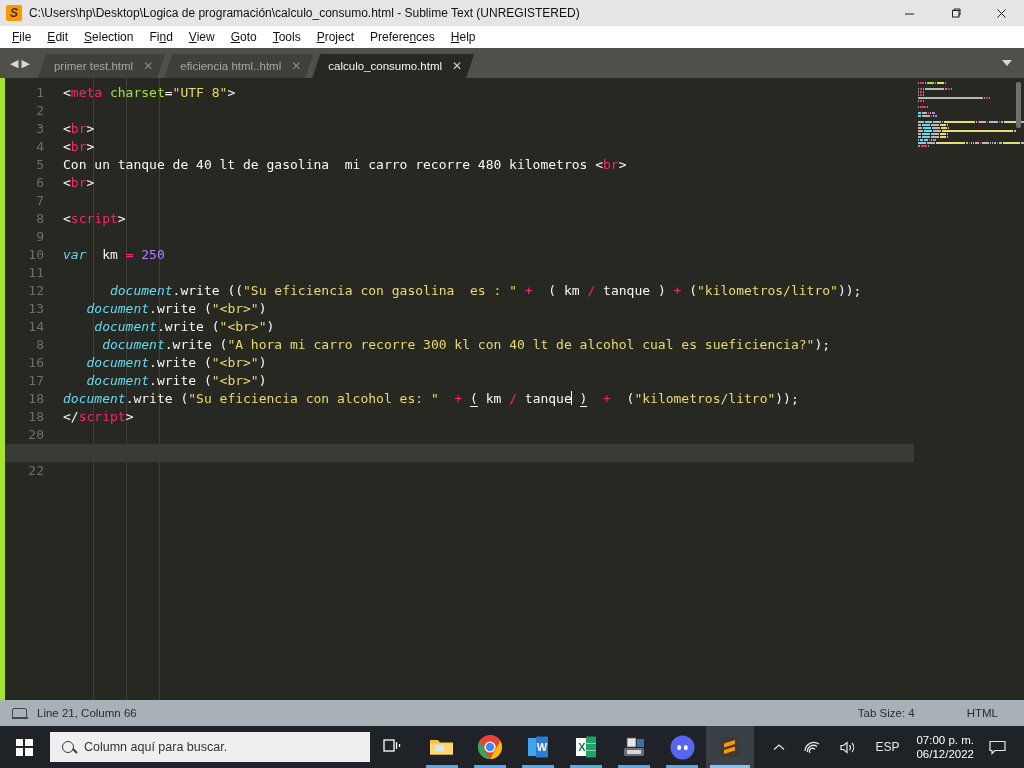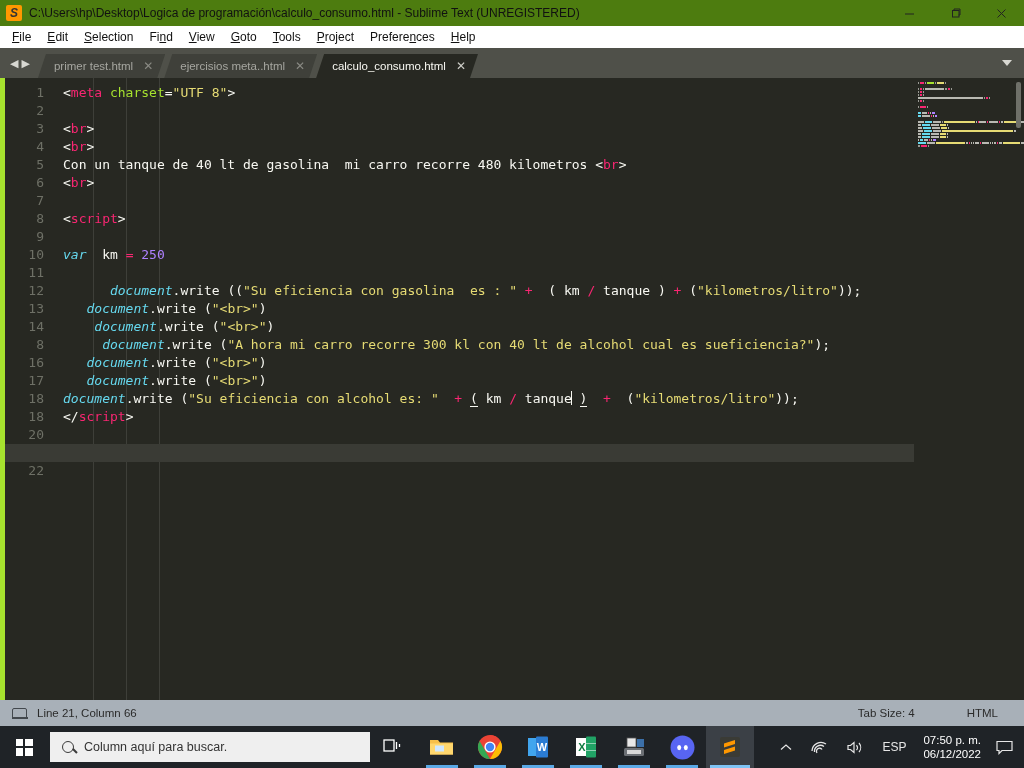--- a/index.html
+++ b/index.html
@@ -5,21 +5,21 @@
   * { margin:0; padding:0; box-sizing:border-box; }
   html,body { width:1024px; height:768px; overflow:hidden; }
   body {
     font-family:"Liberation Sans", sans-serif;
     background:#272822;
     -webkit-font-smoothing:antialiased;
   }
 
   
   .titlebar {
-    height:26px; background:#4d7c0f; display:flex; align-items:center;
+    height:26px; background:#e5e5e5; display:flex; align-items:center;
     position:relative;
   }
   .app-icon {
     width:16px; height:16px; margin-left:6px; margin-right:7px;
     background:#ff9800; border-radius:2px; position:relative; flex:0 0 auto;
   }
   .app-icon::after {
     content:"S"; position:absolute; inset:0; color:#333;
     font:bold 12px "Liberation Sans", sans-serif; text-align:center; line-height:16px;
     font-style:italic;
@@ -178,21 +178,21 @@
     width:48px; height:42px; display:flex; align-items:center; justify-content:center;
     position:relative;
   }
   .tb-icon.running::after {
     content:""; position:absolute; bottom:0; left:8px; right:8px; height:3px;
     background:#5aa9e6;
   }
   .tb-icon.focused { background:#3b4046; }
   .tb-icon.focused::after { background:#7fc4f5; left:4px; right:4px; }
   .tray {
-    margin-left:auto; display:flex; align-items:center; height:42px; padding-right:5px;
+    margin-left:auto; display:flex; align-items:center; height:42px; padding-right:12px;
   }
   .tray-item {
     display:flex; align-items:center; justify-content:center; color:#e6e6e6;
     font-size:12px; padding:0 9px; height:42px;
     font-family:"Liberation Sans", sans-serif;
   }
   .clock {
     display:flex; flex-direction:column; align-items:flex-end; justify-content:center;
     line-height:14px; font-size:11.5px; color:#fff; padding:0 8px; height:42px;
     font-family:"Liberation Sans", sans-serif;
@@ -244,21 +244,21 @@
 <div class="tabbar">
   <div class="tab-arrows">
     <span>◀</span>
     <span>▶</span>
   </div>
   <div class="tab">
     <span>primer test.html</span>
     <span class="x">✕</span>
   </div>
   <div class="tab">
-    <span>ejercisios meta..html</span>
+    <span>eficiencia html..html</span>
     <span class="x">✕</span>
   </div>
   <div class="tab active">
     <span>calculo_consumo.html</span>
     <span class="x">✕</span>
   </div>
   <div class="tabbar-right">
     <div class="caret"></div>
   </div>
 </div>
@@ -574,21 +574,21 @@
     </div>
     <div class="tray-item">
       <svg width="18" height="15" viewBox="0 0 18 15">
         <path d="M2 5.5 h2.5 L8 2.5 v10 L4.5 9.5 H2 Z" fill="none" stroke="#e6e6e6" stroke-width="1.2"></path>
         <path d="M10.5 5 A4 4 0 0 1 10.5 10" fill="none" stroke="#e6e6e6" stroke-width="1.2"></path>
         <path d="M13 3 A7 7 0 0 1 13 12" fill="none" stroke="#e6e6e6" stroke-width="1.2"></path>
       </svg>
     </div>
     <div class="tray-item">ESP</div>
     <div class="clock">
-      <div>07:50 p. m.</div>
+      <div>07:00 p. m.</div>
       <div>06/12/2022</div>
     </div>
     <div class="notif">
       <svg width="17" height="15" viewBox="0 0 17 15">
         <path d="M1 1.5 h15 v9 H6 l-3 3 v-3 H1 Z" fill="none" stroke="#e6e6e6" stroke-width="1.2"></path>
       </svg>
     </div>
   </div>
 </div>
 

